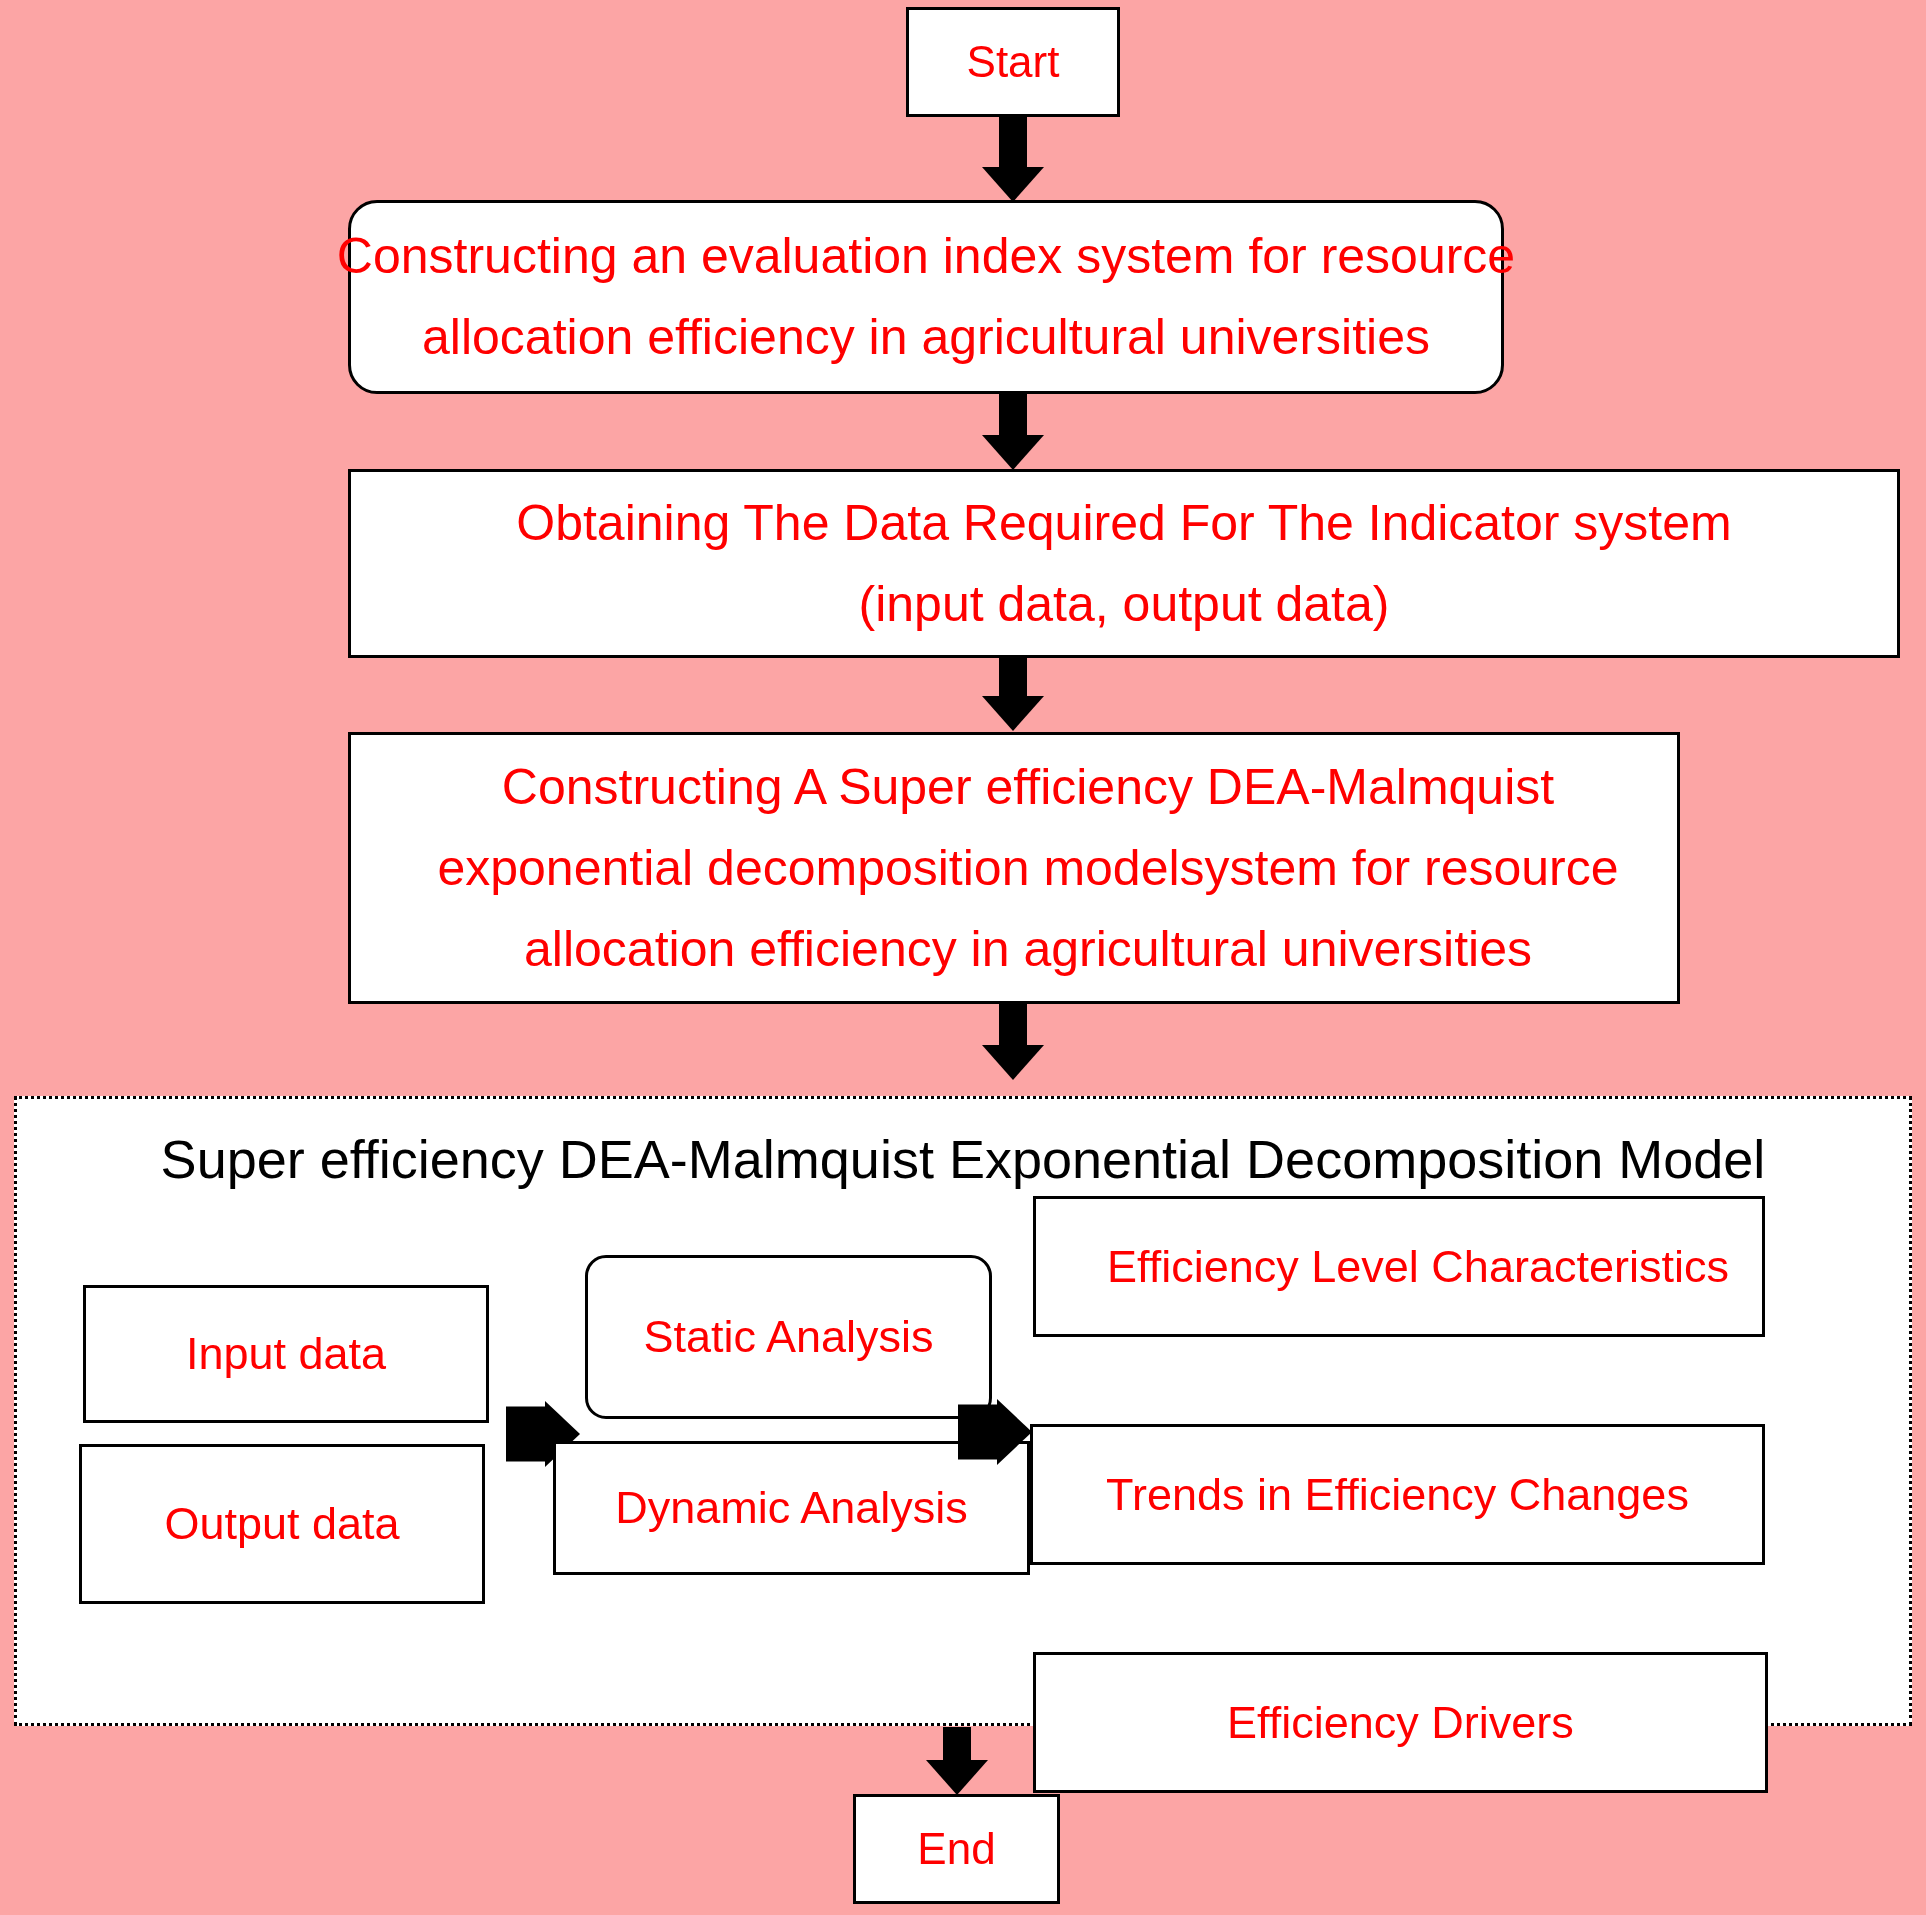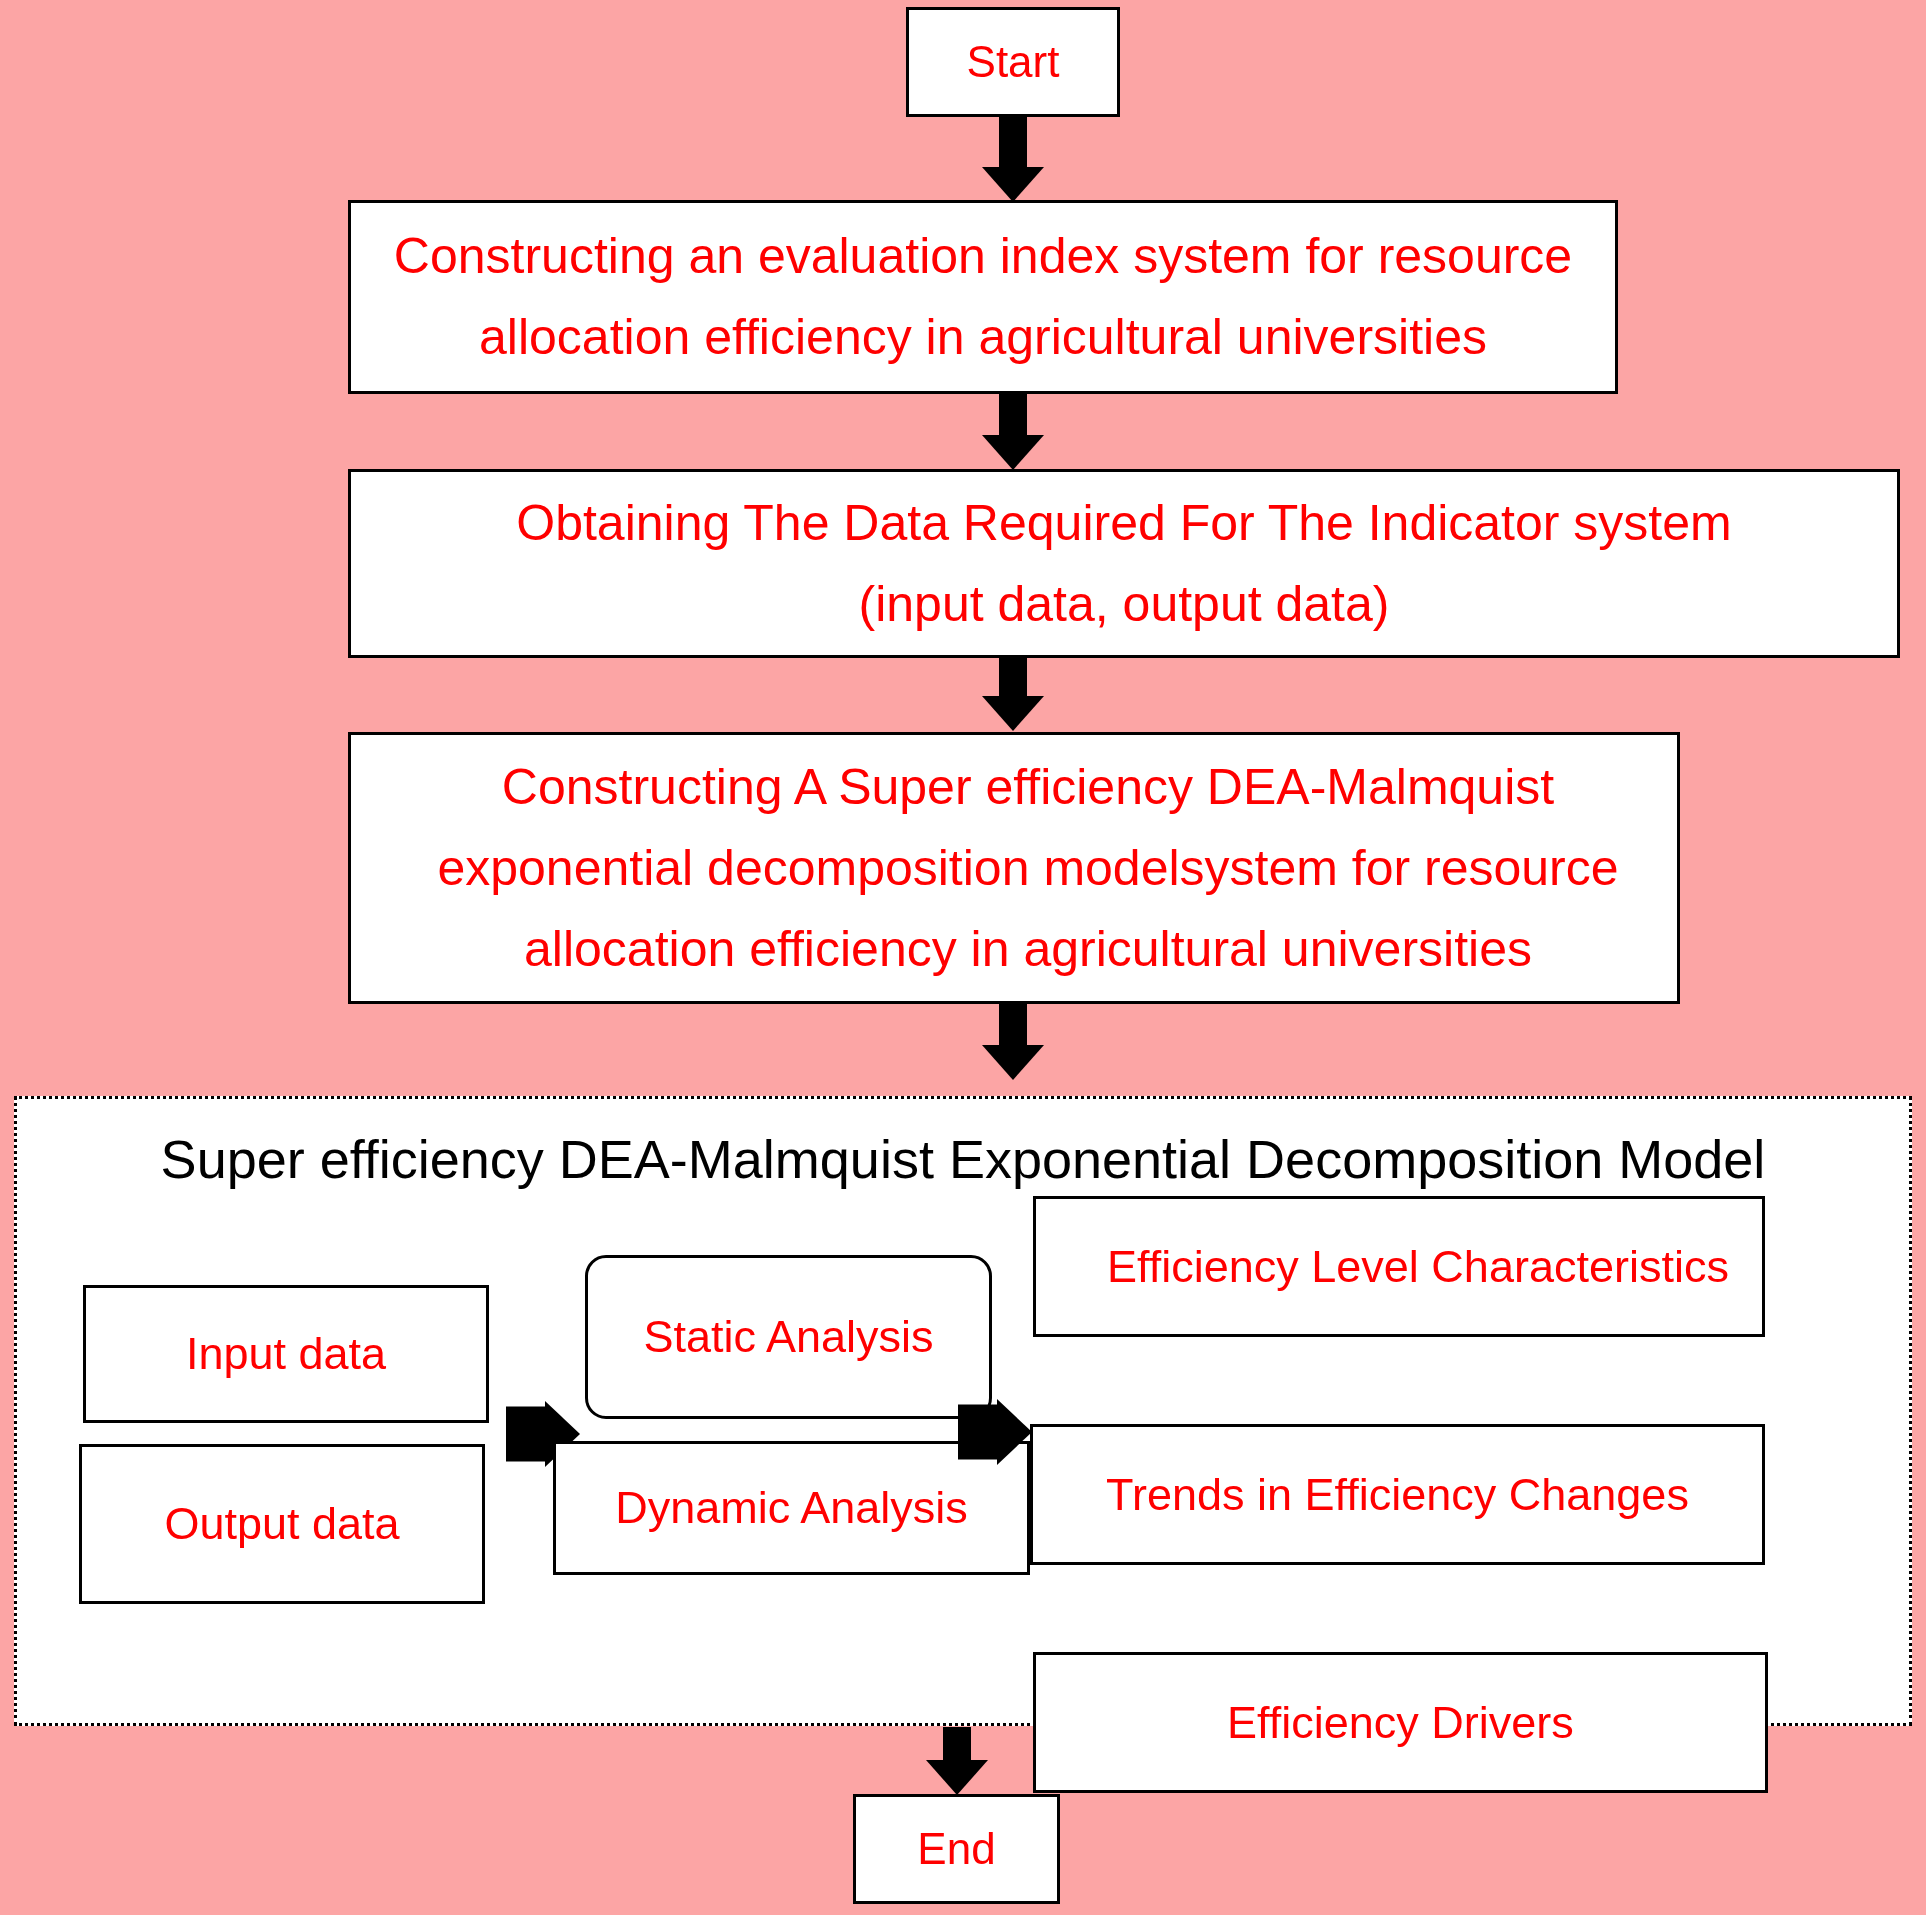--- a/index.html
+++ b/index.html
@@ -34,22 +34,23 @@
     display: block;
     white-space: nowrap;
   }
 
   
   #start-node {
     left: 906px; top: 6.8px; width: 214px; height: 110px;
     font-size: 44px;
   }
   #step1-node {
-    left: 348px; top: 200px; width: 1270px; height: 194px;
+    left: 348px; top: 200px; width: 1156px; height: 194px;
     font-size: 50px;
+    border-radius: 29px;
   }
   #step2-node {
     left: 348px; top: 469px; width: 1552px; height: 189px;
     font-size: 50px;
   }
   #step3-node {
     left: 348px; top: 732px; width: 1332px; height: 272px;
     font-size: 50px;
     padding-left: 28px;
   }

